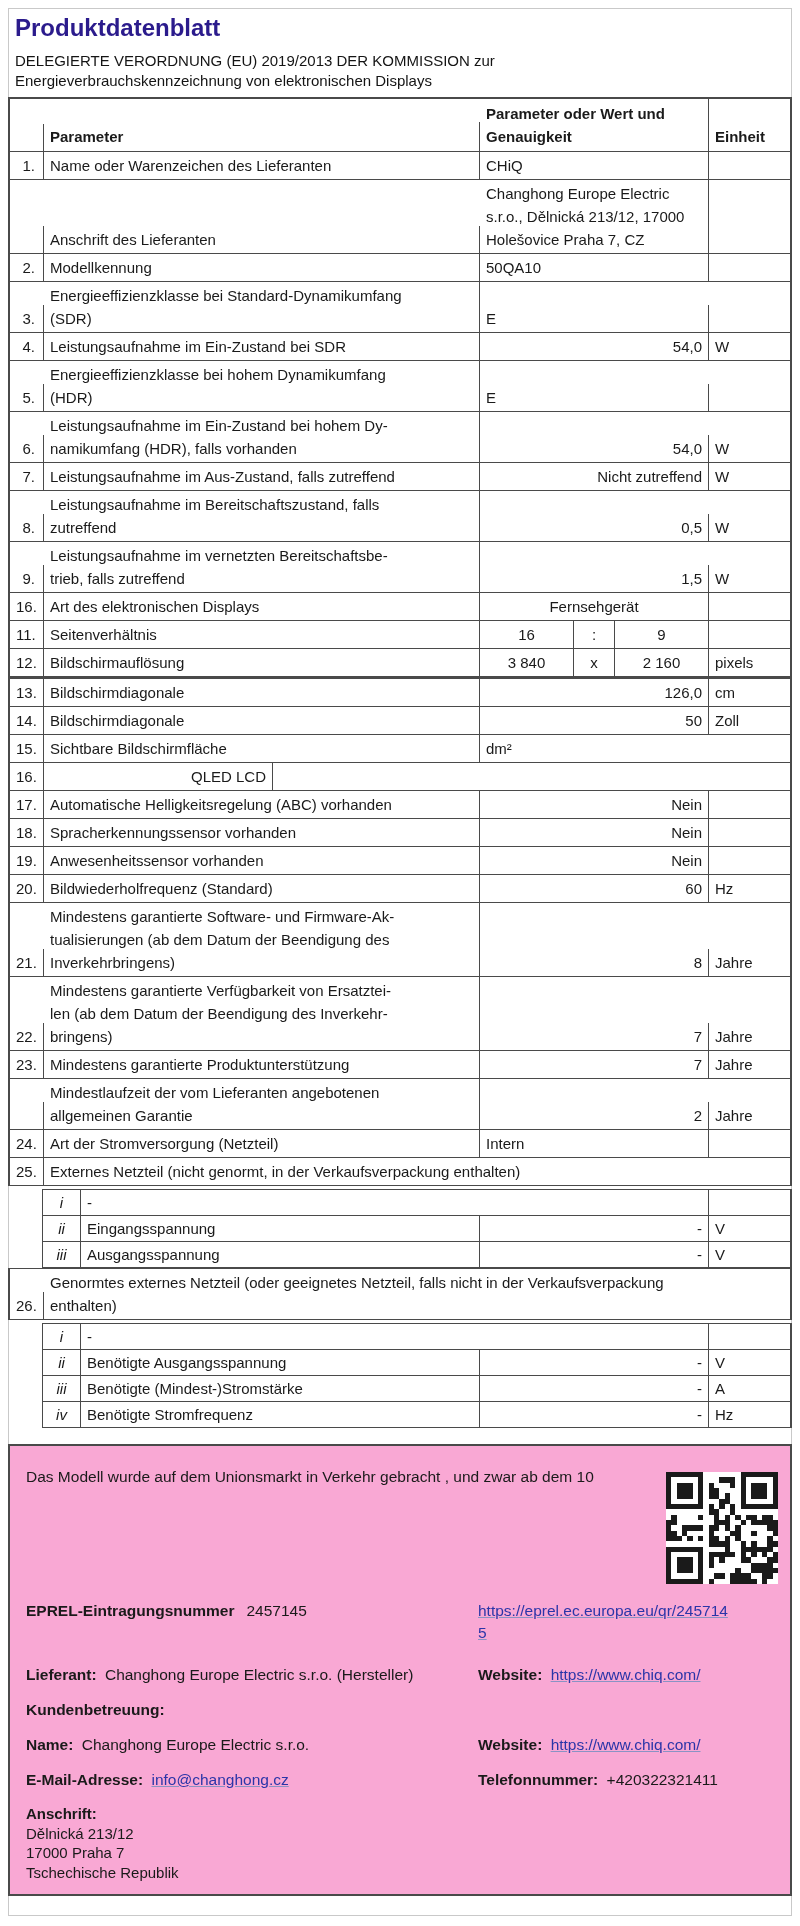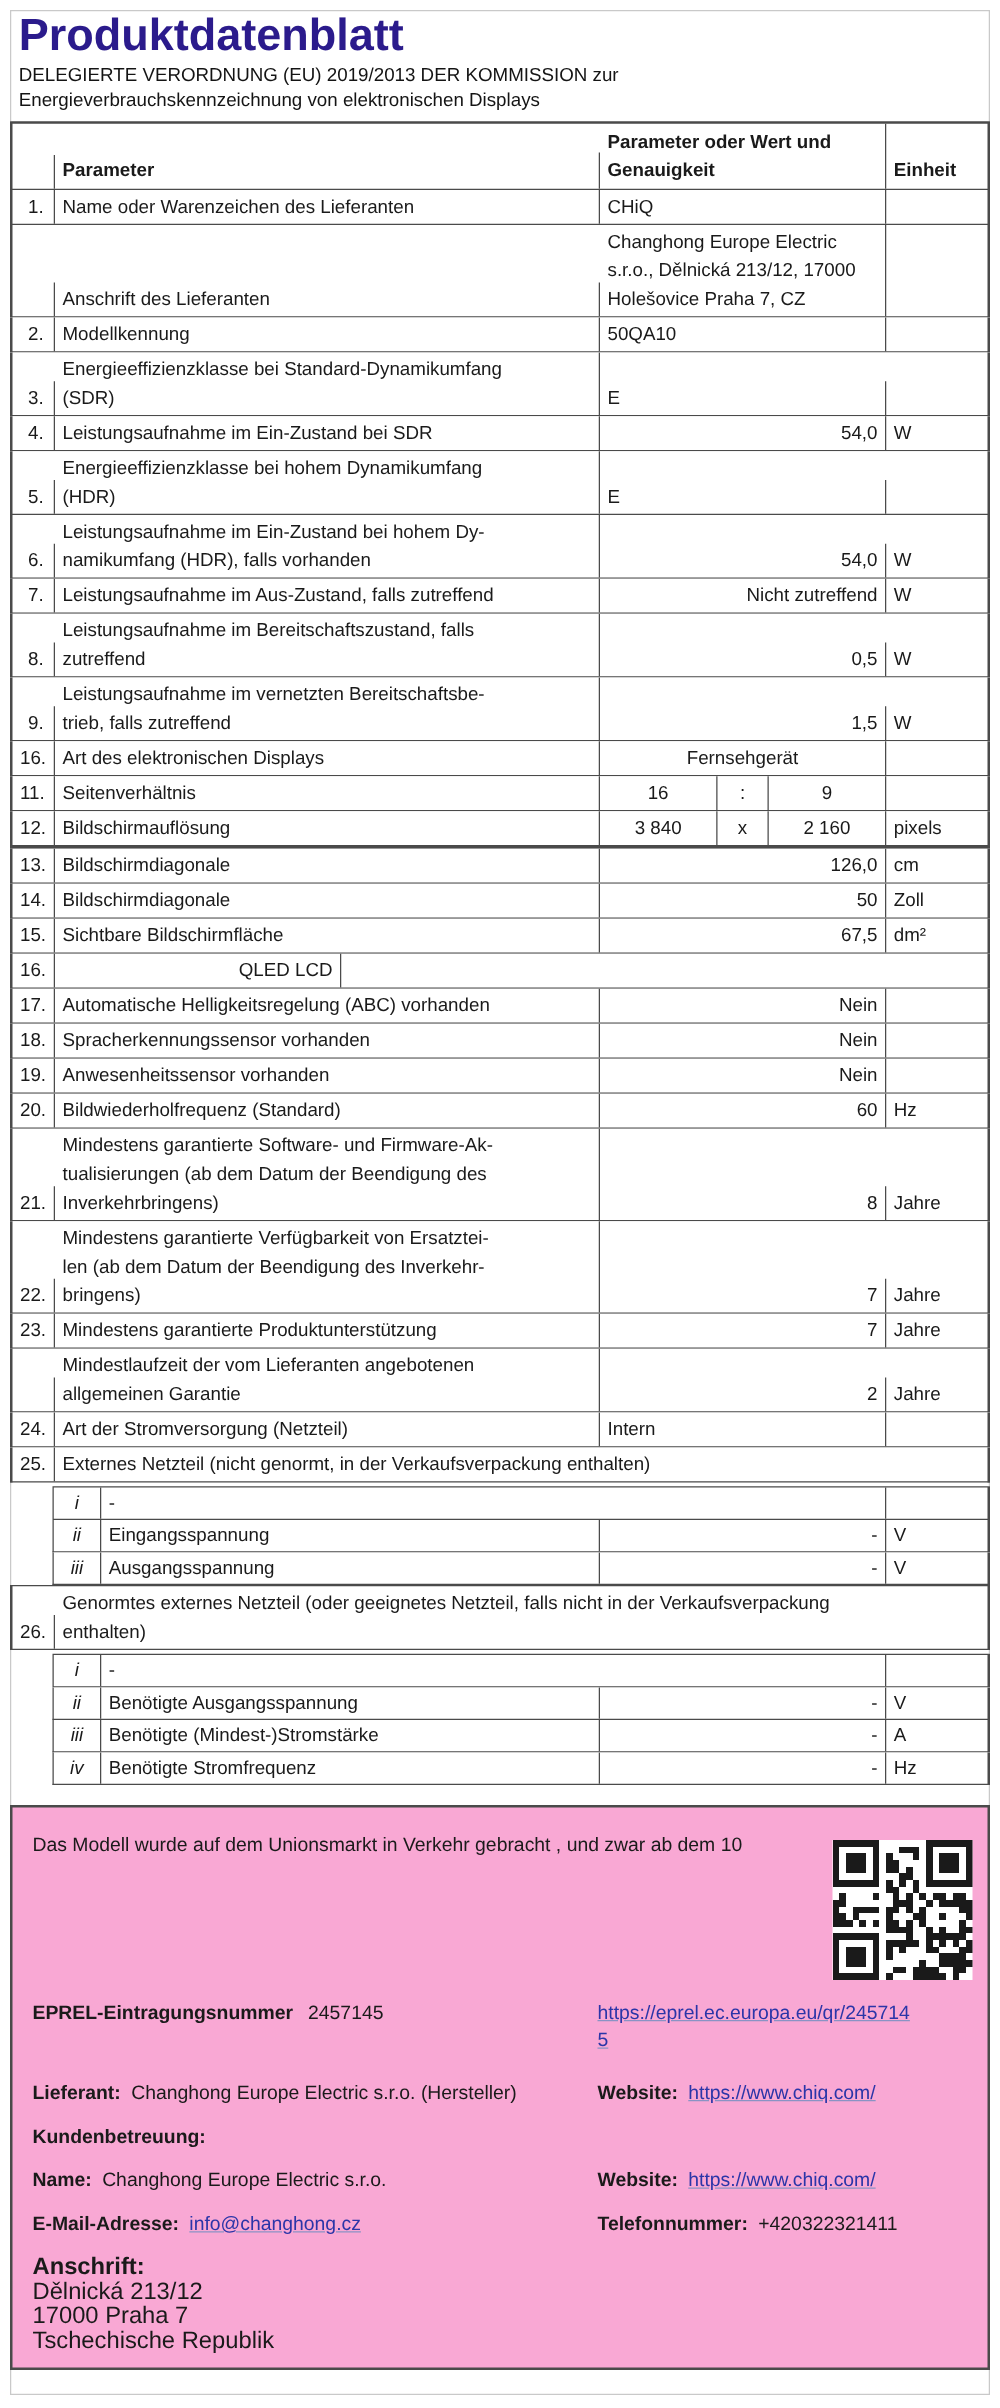--- a/index.html
+++ b/index.html
@@ -8,21 +8,21 @@
     width:800px;height:1926px;background:#ffffff;position:relative;
     font-family:"Liberation Sans","DejaVu Sans",sans-serif;color:#1a1a1a;
     -webkit-font-smoothing:antialiased;overflow:hidden;
   }
   .doc{
     position:absolute;left:8px;top:8px;width:784px;height:1908px;
     border:1px solid #c9c9c9;box-sizing:border-box;background:#fff;
   }
   
   .hd-title{
-    margin:2px 0 0 6px;font-size:36px;line-height:34px;font-weight:bold;
+    margin:2px 0 0 6px;font-size:24px;line-height:34px;font-weight:bold;
     color:#2b1b8c;letter-spacing:0px;
   }
   .hd-sub{margin:6px 0 0 6px;font-size:15px;line-height:20px;color:#141414;white-space:pre-line;}
   
   .ptable{margin:6px 0 0 -1px;width:784px;}
   .row{
     display:flex;box-sizing:border-box;width:784px;background:#fff;
     border:solid #4a4a4a;border-width:0 2px 1px 2px;align-items:flex-end;
   }
   .row.header{border-top-width:2px;font-weight:bold;}
@@ -61,21 +61,21 @@
   .f-intro{margin:0;max-width:634px;}
   .qr{position:absolute;top:26px;right:12px;width:112px;height:112px;background:#fff;}
   .frow{position:relative;margin-top:13px;min-height:22px;}
   .f-eprel{margin-top:112px;min-height:46px;}
   .f-lieferant{margin-top:18px;}
   .f-right{position:absolute;left:452px;top:0;width:300px;}
   .f-eprel .f-right{width:258px;word-break:break-all;}
   .b{font-weight:bold;margin-right:4px;}
   .eprel-num{margin-left:8px;}
   .link{color:#2b35a8;text-decoration:underline;text-decoration-color:#8a93c4;cursor:pointer;}
-  .f-address{margin-top:13px;font-size:19px;line-height:19.5px;}
+  .f-address{margin-top:13px;font-size:15px;line-height:19.5px;}
 </style>
 </head>
 <body>
 
 <div class="doc">
 
   <h1 class="hd-title">Produktdatenblatt</h1>
   <div class="hd-sub">DELEGIERTE VERORDNUNG (EU) 2019/2013 DER KOMMISSION zur
 Energieverbrauchskennzeichnung von elektronischen Displays</div>
 
@@ -182,21 +182,20 @@
         </div>
         <div class="row">
           <div class="c num">14.</div>
           <div class="c param">Bildschirmdiagonale</div>
           <div class="c value right">50</div>
           <div class="c unit">Zoll</div>
         </div>
         <div class="row">
           <div class="c num">15.</div>
           <div class="c param">Sichtbare Bildschirmfläche</div>
-          <div class="c value right">67,5</div>
           <div class="c unit">dm²</div>
         </div>
         <div class="row">
           <div class="c num">16.</div>
           <div class="c value right">QLED LCD</div>
           <div class="c unit"></div>
         </div>
         <div class="row">
           <div class="c num">17.</div>
           <div class="c param">Automatische Helligkeitsregelung (ABC) vorhanden</div>

